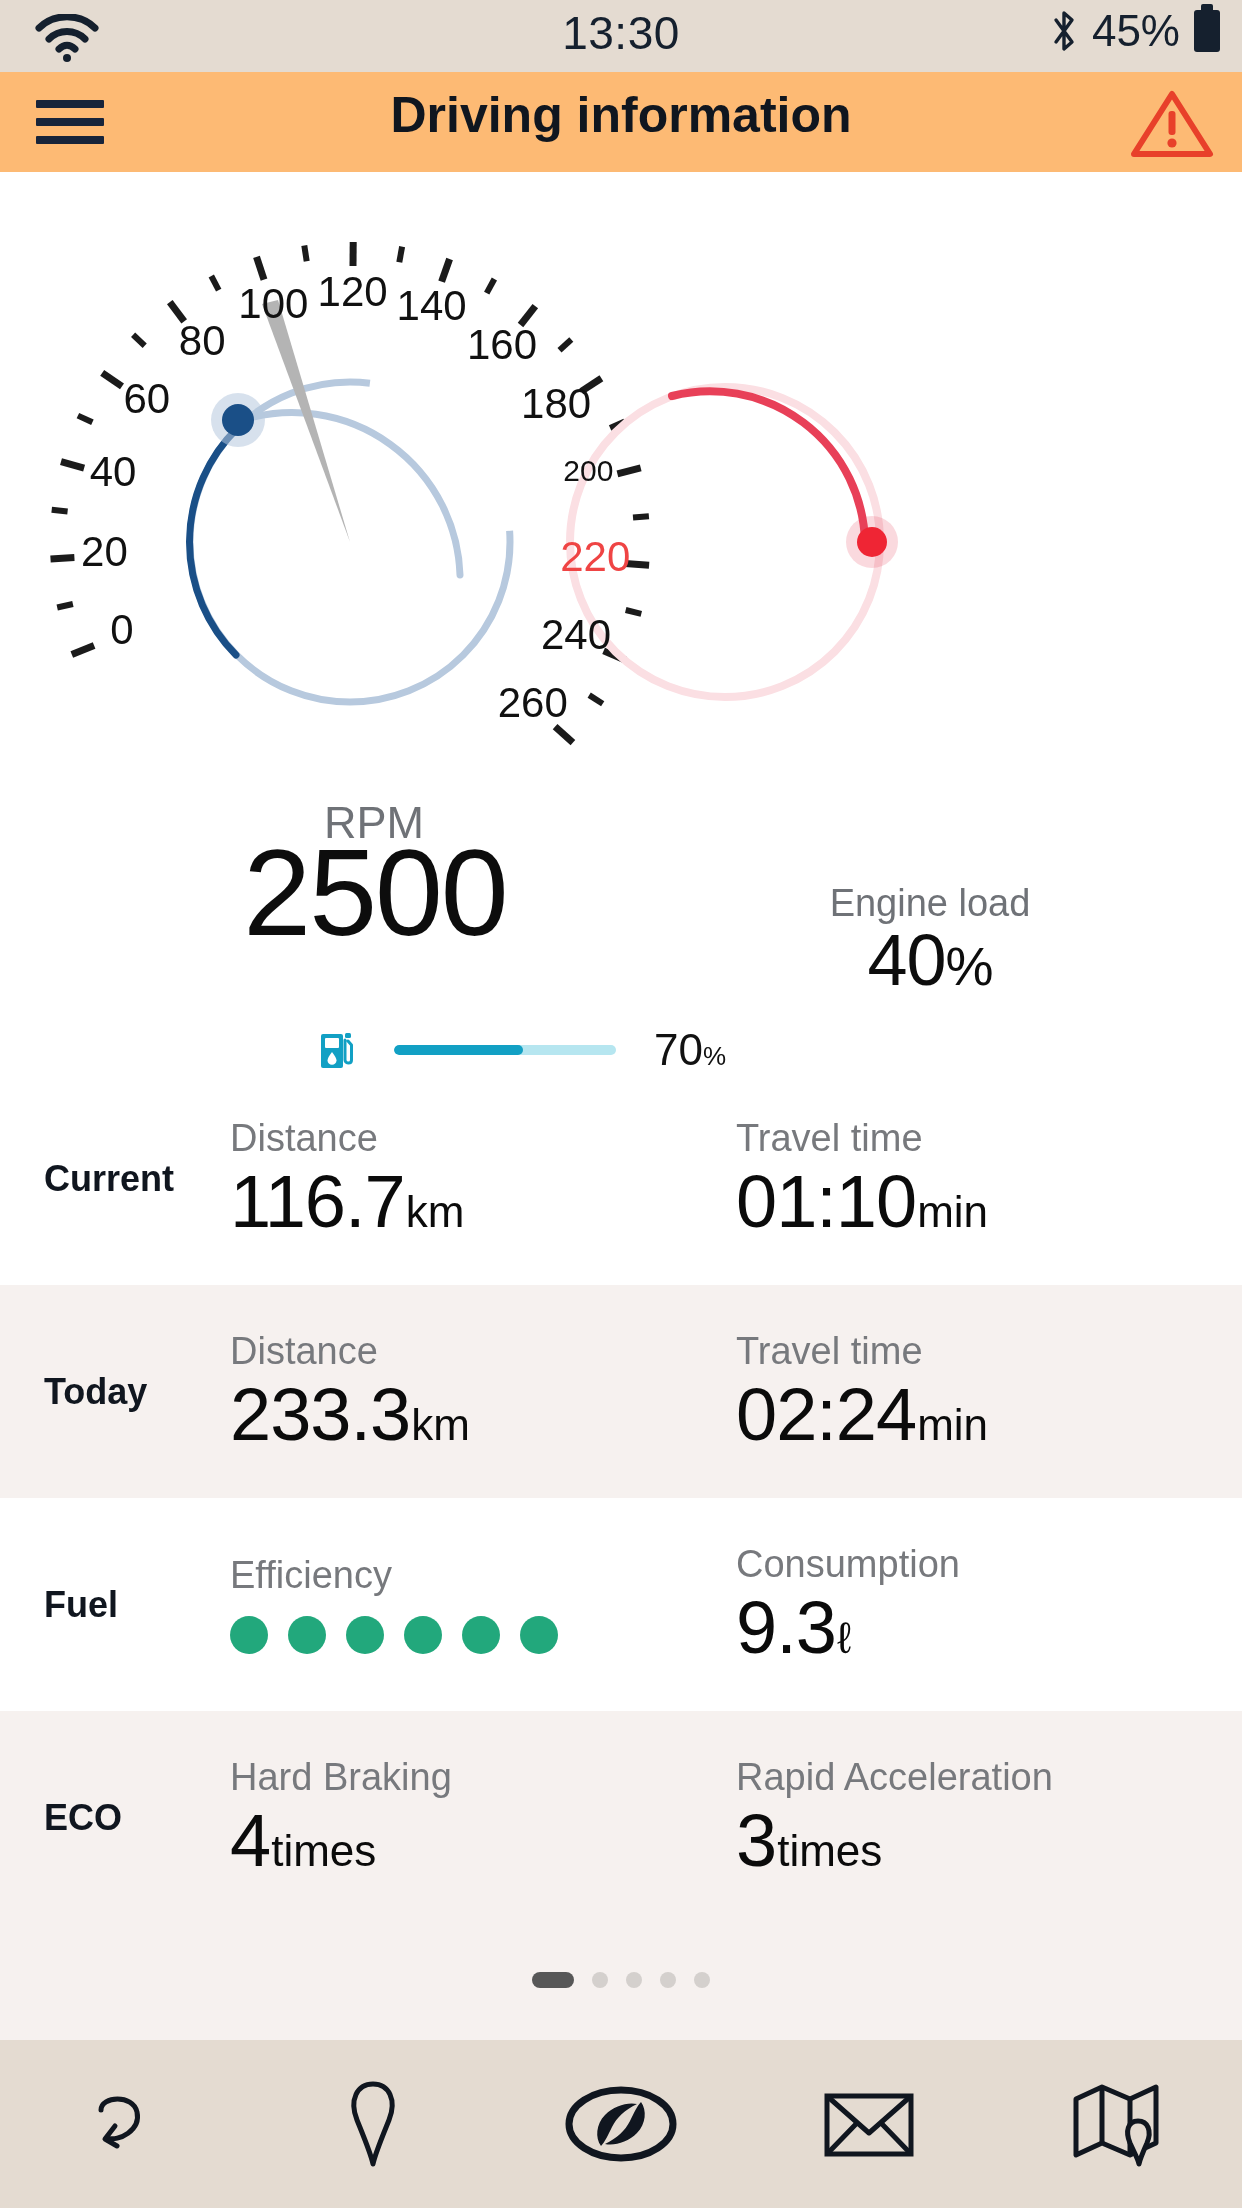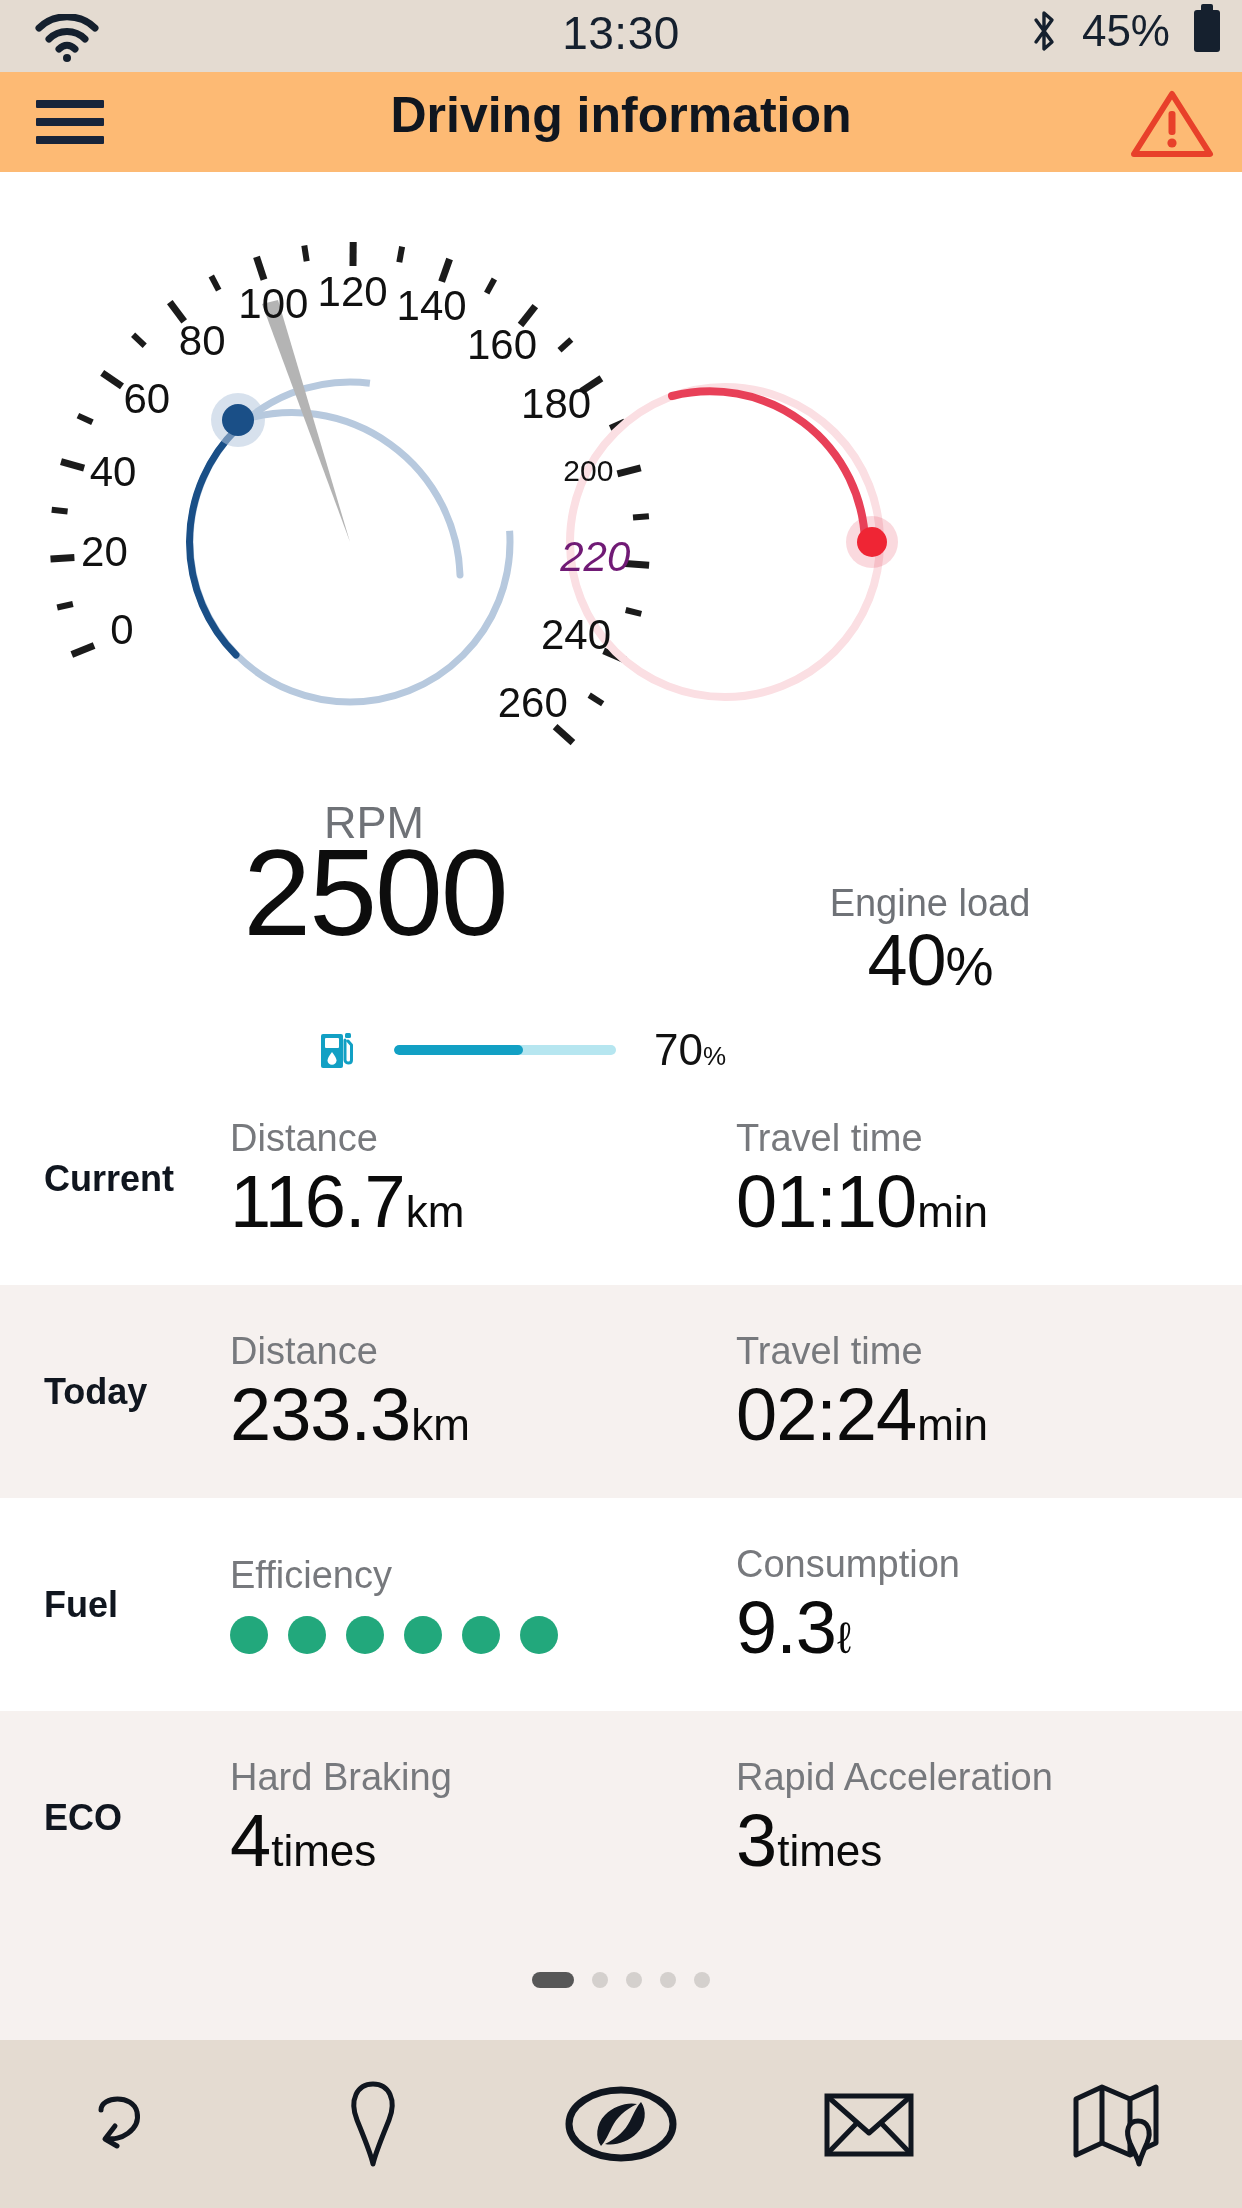--- a/index.html
+++ b/index.html
@@ -16,21 +16,21 @@
   .statusbar{
     position:absolute;left:0;top:0;width:1242px;height:72px;
     background:#e4dbd1;
   }
   .sb-wifi{position:absolute;left:34px;top:14px;width:66px;height:48px;}
   .sb-time{
     position:absolute;left:0;top:6px;width:1242px;text-align:center;
     font-size:46px;color:#15202e;letter-spacing:0.5px;
   }
   .sb-right{
-    position:absolute;right:22px;top:6px;display:flex;align-items:center;gap:24px;
+    position:absolute;right:22px;top:6px;display:flex;align-items:center;gap:14px;
   }
   .sb-bt{width:28px;height:46px;}
   .sb-pct{font-size:44px;color:#15202e;}
   .sb-batt{
     width:26px;height:42px;background:#15202e;border-radius:3px;position:relative;
   }
   .sb-batt:before{
     content:"";position:absolute;left:7px;top:-6px;width:12px;height:6px;background:#15202e;border-radius:2px 2px 0 0;
   }
 
@@ -251,21 +251,21 @@
         <div style="position: absolute; left: 58.391px; top: 358.864px; width: 92px; text-align: center; font-size: 42px; color: rgb(17, 17, 17); line-height: 1;">20</div>
         <div style="position: absolute; left: 66.9911px; top: 279.1px; width: 92px; text-align: center; font-size: 42px; color: rgb(17, 17, 17); line-height: 1;">40</div>
         <div style="position: absolute; left: 100.798px; top: 206.345px; width: 92px; text-align: center; font-size: 42px; color: rgb(17, 17, 17); line-height: 1;">60</div>
         <div style="position: absolute; left: 156.217px; top: 148.337px; width: 92px; text-align: center; font-size: 42px; color: rgb(17, 17, 17); line-height: 1;">80</div>
         <div style="position: absolute; left: 227.354px; top: 111.245px; width: 92px; text-align: center; font-size: 42px; color: rgb(17, 17, 17); line-height: 1;">100</div>
         <div style="position: absolute; left: 306.642px; top: 99.0142px; width: 92px; text-align: center; font-size: 42px; color: rgb(17, 17, 17); line-height: 1;">120</div>
         <div style="position: absolute; left: 385.649px; top: 112.945px; width: 92px; text-align: center; font-size: 42px; color: rgb(17, 17, 17); line-height: 1;">140</div>
         <div style="position: absolute; left: 455.973px; top: 151.557px; width: 92px; text-align: center; font-size: 42px; color: rgb(17, 17, 17); line-height: 1;">160</div>
         <div style="position: absolute; left: 510.133px; top: 210.742px; width: 92px; text-align: center; font-size: 42px; color: rgb(17, 17, 17); line-height: 1;">180</div>
         <div style="position: absolute; left: 542.37px; top: 284.206px; width: 92px; text-align: center; font-size: 30px; color: rgb(17, 17, 17); line-height: 1;">200</div>
-        <div style="position: absolute; left: 549.255px; top: 364.136px; width: 92px; text-align: center; font-size: 42px; color: #701a75; line-height: 1; font-style: italic;">220</div>
+        <div style="position: absolute; left: 549.255px; top: 364.136px; width: 92px; text-align: center; font-size: 42px; color: #ef4444; line-height: 1;">220</div>
         <div style="position: absolute; left: 530.055px; top: 442.031px; width: 92px; text-align: center; font-size: 42px; color: rgb(17, 17, 17); line-height: 1;">240</div>
         <div style="position: absolute; left: 486.814px; top: 509.606px; width: 92px; text-align: center; font-size: 42px; color: rgb(17, 17, 17); line-height: 1;">260</div>
       </div>
 
     <div class="rpm-label">RPM</div>
     <div class="rpm-value">2500</div>
 
     <div class="fuel-row">
       <svg width="36" height="40" viewBox="0 0 36 40">
         <rect x="1" y="4" width="22" height="34" rx="2" fill="#12a0c4"></rect>

